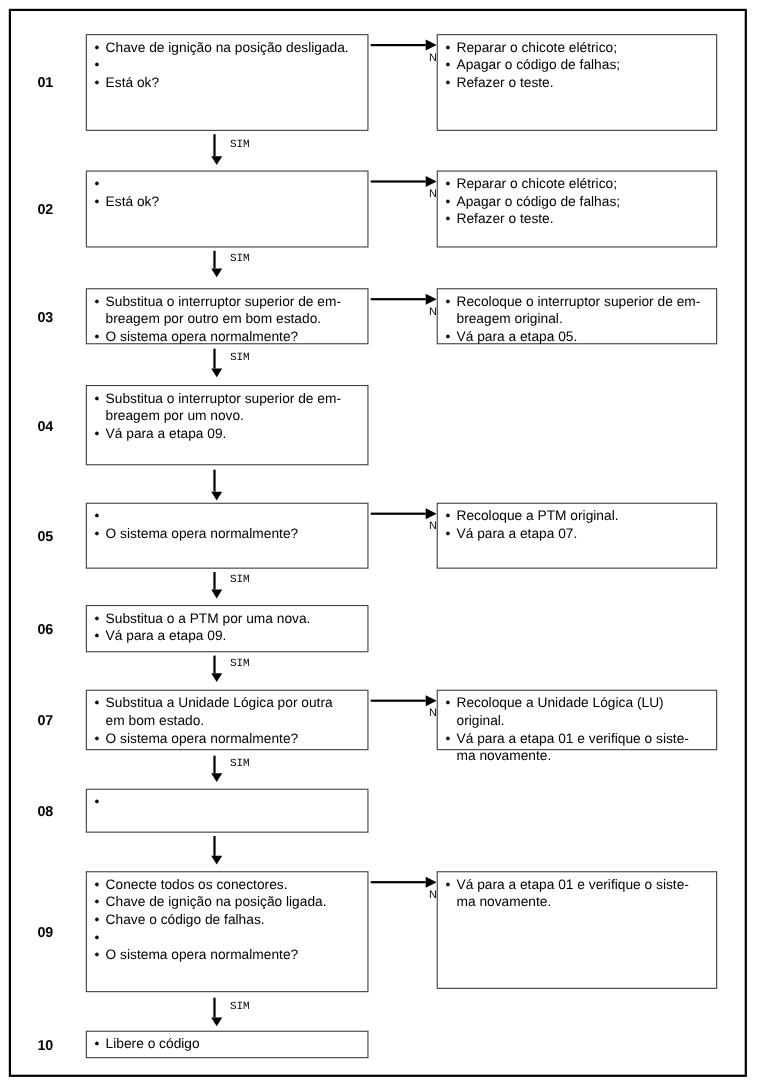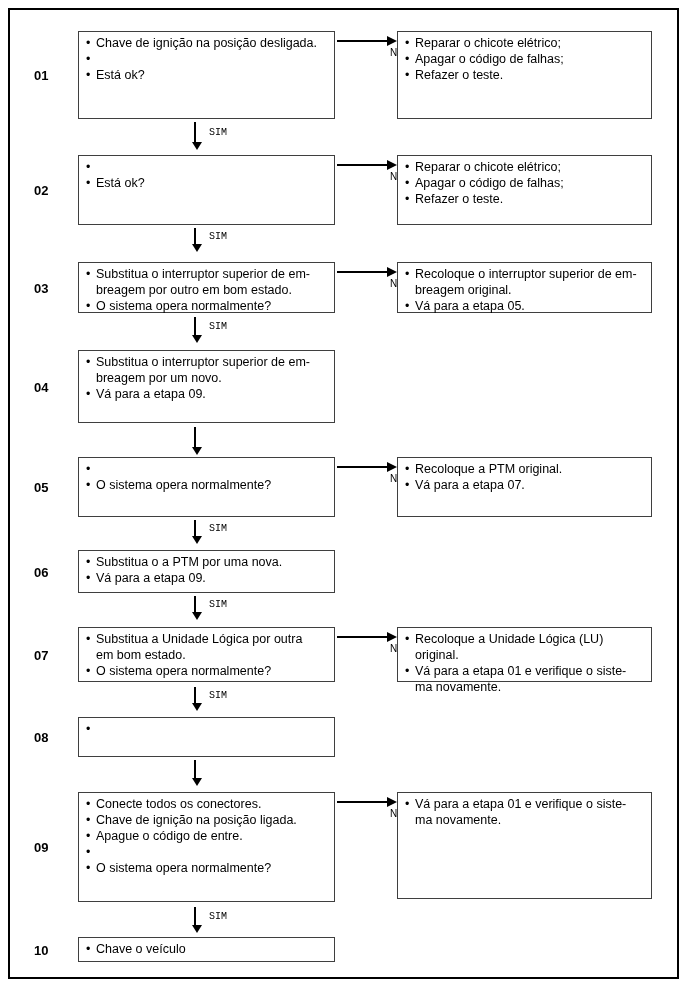--- a/index.html
+++ b/index.html
@@ -281,21 +281,21 @@
       <div class="item">
           <span class="bullet">•</span>
           <span class="item-text">Conecte todos os conectores.</span>
         </div>
       <div class="item">
           <span class="bullet">•</span>
           <span class="item-text">Chave de ignição na posição ligada.</span>
         </div>
       <div class="item">
           <span class="bullet">•</span>
-          <span class="item-text">Apague o código de entre.</span>
+          <span class="item-text">Chave o código de falhas.</span>
         </div>
       <div class="item">
           <span class="bullet">•</span>
         </div>
       <div class="item">
           <span class="bullet">•</span>
           <span class="item-text">O sistema opera normalmente?</span>
         </div>
     </div>
     <div class="harrow">
@@ -313,18 +313,18 @@
   <div class="varrow a9">
     <span class="vhead"></span>
     <span class="vlabel">SIM</span>
   </div>
 
   <div class="step s10">
     <div class="num">10</div>
     <div class="box main-box">
       <div class="item">
           <span class="bullet">•</span>
-          <span class="item-text">Chave o veículo</span>
+          <span class="item-text">Libere o código</span>
         </div>
     </div>
   </div>
 
 </div>
 
 </body></html>

